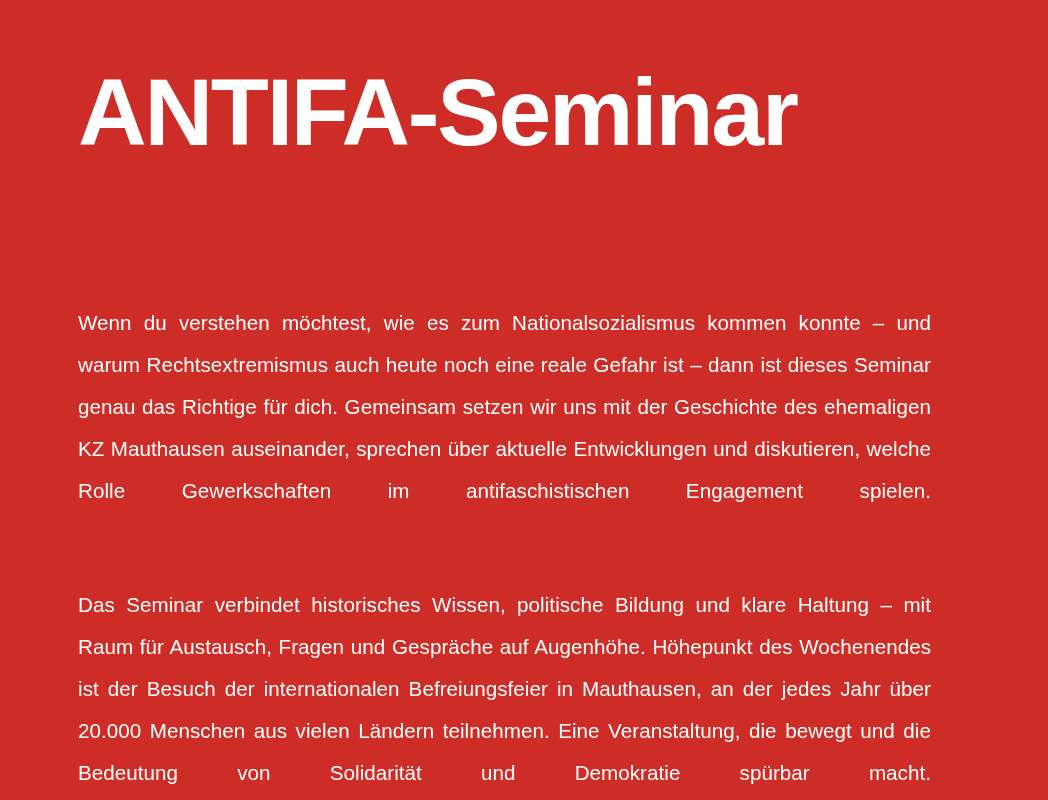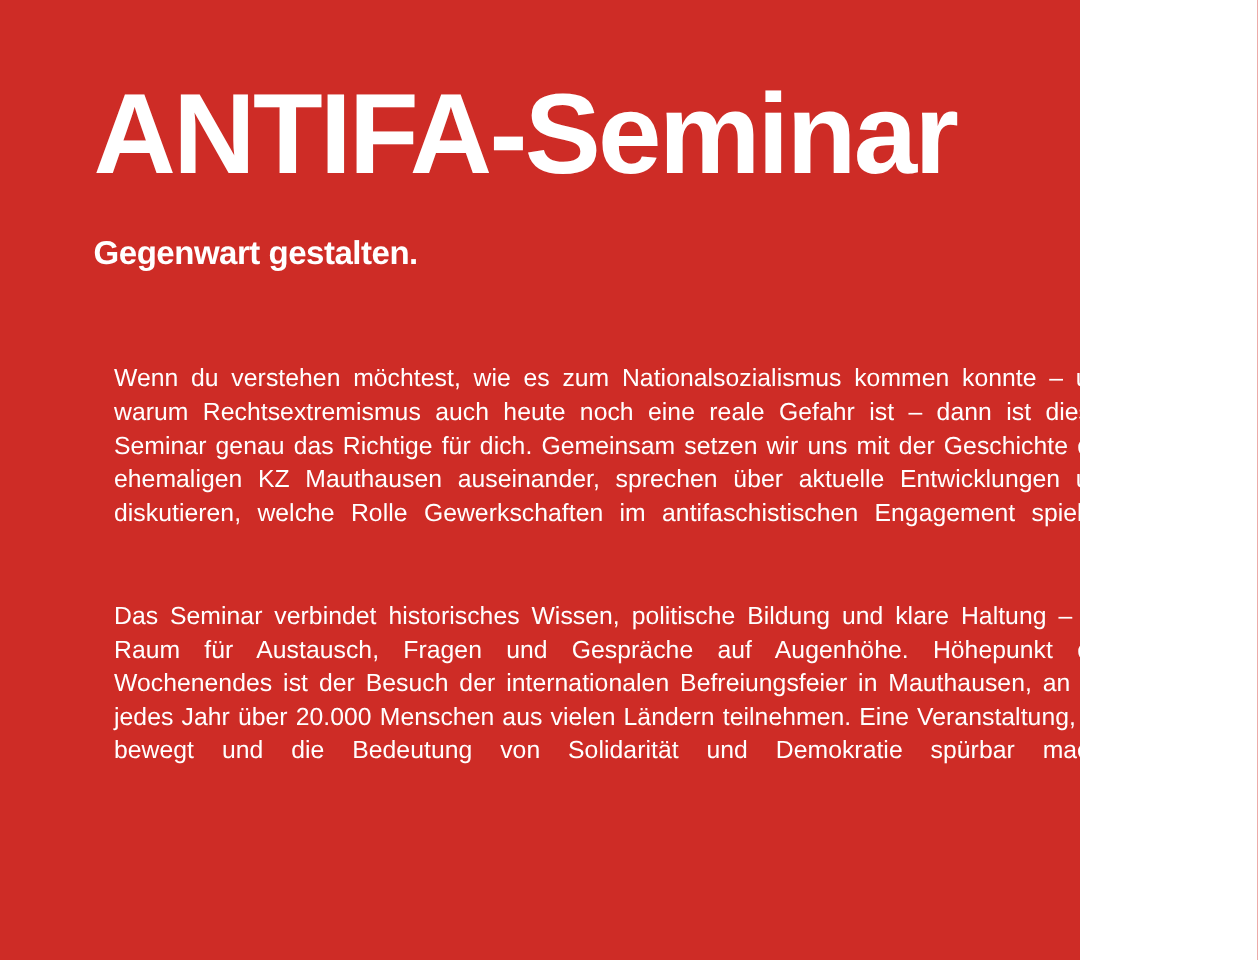--- a/index.html
+++ b/index.html
@@ -10,21 +10,21 @@
   body {
     width: 1048px;
     height: 800px;
     overflow: hidden;
     font-family: "Liberation Sans", sans-serif;
     -webkit-font-smoothing: antialiased;
   }
 
   .poster {
     position: relative;
-    width: 900px;
+    width: 1048px;
     height: 800px;
     background: #ce2c26;
     box-sizing: border-box;
     text-decoration: underline;
   }
 
   .content {
     position: absolute;
     left: 78px;
     top: 0;
@@ -68,27 +68,27 @@
   }
 
   
   .body-copy {
     position: absolute;
     left: 0px;
     top: 302px;
     width: 853px;
   }
   .body-copy p {
-    margin: 0 0 30px 17px;
+    margin: 0 0 30px 0;
     padding: 0;
     color: #ffffff;
     font-family: "Liberation Sans", sans-serif;
     font-weight: 400;
     font-size: 20.6px;
-    line-height: 28px;
+    line-height: 42px;
     text-align: justify;
     text-justify: inter-word;
     letter-spacing: 0.05px;
     word-spacing: 0.2px;
   }
   .body-copy p:last-child {
     margin-bottom: 0;
   }
   
   .body-copy p::after {
@@ -99,21 +99,20 @@
 </style>
 </head>
 <body>
 
 <div class="poster" style="background: rgb(206, 44, 38);">
   <div class="content">
 
     <h1 class="title">ANTIFA-Seminar</h1>
 
     <h2 class="subtitle">
-      <span class="sub-line">Gegenwart gestalten.</span>
     </h2>
 
     <div class="body-copy">
       <p>Wenn du verstehen möchtest, wie es zum Nationalsozialismus kommen konnte – und warum Rechtsextremismus auch heute noch eine reale Gefahr ist – dann ist dieses Seminar genau das Richtige für dich. Gemeinsam setzen wir uns mit der Geschichte des ehemaligen KZ Mauthausen auseinander, sprechen über aktuelle Entwicklungen und diskutieren, welche Rolle Gewerkschaften im antifaschistischen Engagement spielen.</p>
       <p>Das Seminar verbindet historisches Wissen, politische Bildung und klare Haltung – mit Raum für Austausch, Fragen und Gespräche auf Augenhöhe. Höhepunkt des Wochenendes ist der Besuch der internationalen Befreiungsfeier in Mauthausen, an der jedes Jahr über 20.000 Menschen aus vielen Ländern teilnehmen. Eine Veranstaltung, die bewegt und die Bedeutung von Solidarität und Demokratie spürbar macht.</p>
     </div>
 
   </div>
 </div>
 

